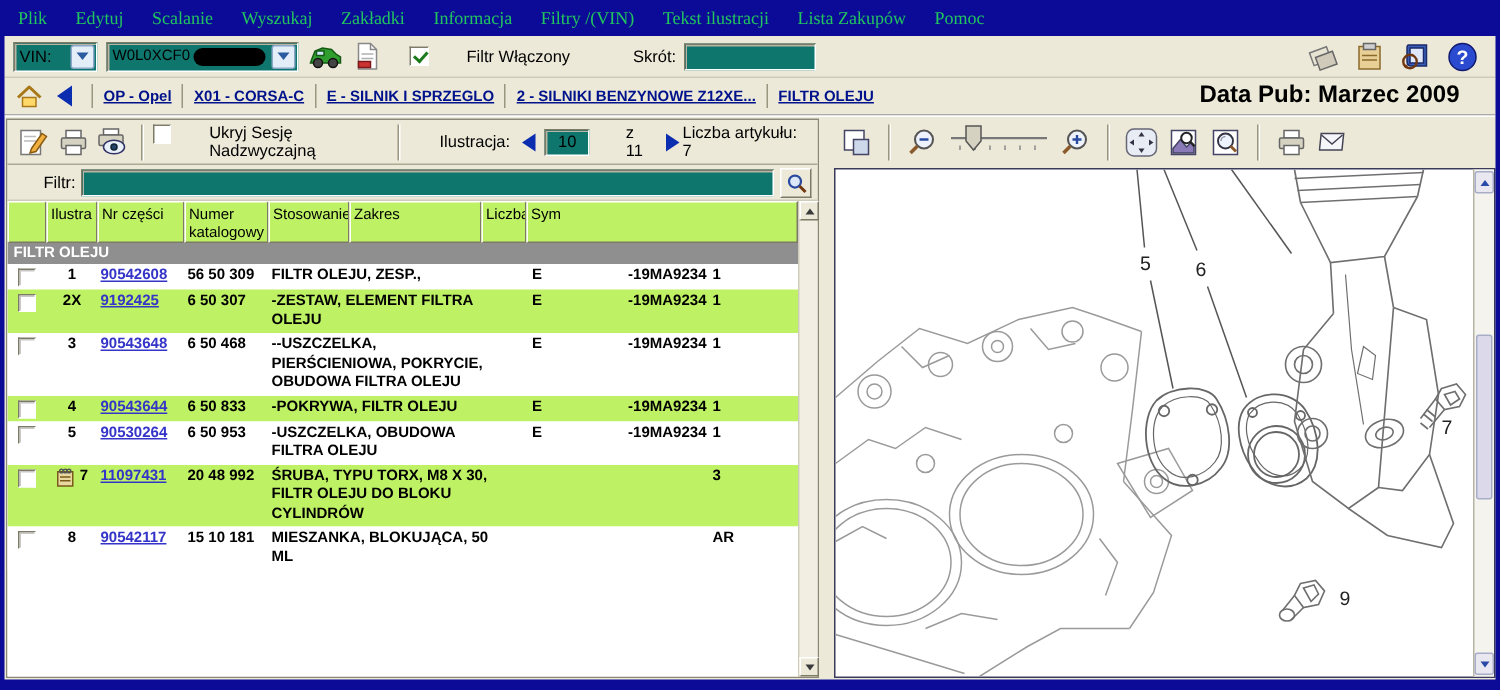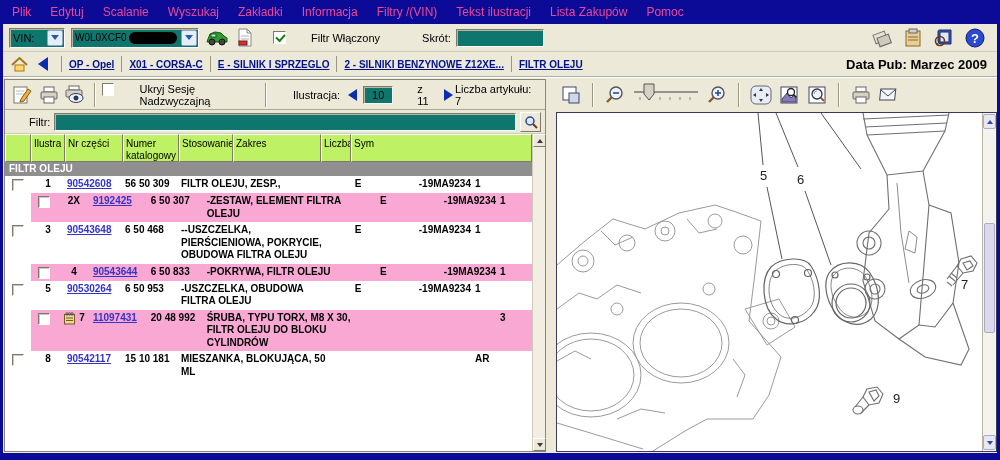--- a/index.html
+++ b/index.html
@@ -7,42 +7,42 @@
   body { font-family: "Liberation Sans", sans-serif; background:#ece9d8; overflow:hidden; }
   #app { position:relative; width:1000px; height:460px; background:#ece9d8; }
 
   
   .frame-left  { position:absolute; left:0; top:0; width:3px; height:460px; background:#0b0b97; }
   .frame-right { position:absolute; right:0; top:0; width:3px; height:460px; background:#0b0b97; }
   .frame-bottom{ position:absolute; left:0; bottom:0; width:1000px; height:7px; background:#0b0b97; }
 
   
   #menubar { position:absolute; left:0; top:0; width:1000px; height:24px; background:#0b0b97; display:flex; align-items:center; padding-left:12px; gap:19px; }
-  #menubar .mi { color:#ec4899; font-size:12px; cursor:default; white-space:nowrap; }
+  #menubar .mi { color:#22c55e; font-size:12px; cursor:default; white-space:nowrap;font-family:Liberation Serif, serif; }
 
   
   #toolbar { position:absolute; left:3px; top:24px; width:994px; height:28px; display:flex; align-items:center; padding-left:6px; border-bottom:1px solid #cfcbbb; }
   .sunken { background:#0f766e; border:1px solid; border-color:#7d7a68 #fff #fff #7d7a68; box-shadow:inset 1px 1px 0 #b9b5a4; }
   .combo { display:flex; align-items:center; height:20px; }
   .combo .cv { flex:1; font-size:11px; padding:0 3px; display:flex; align-items:center; overflow:hidden; }
   .ddbtn { width:16px; height:16px; margin:1px; background:#e4eef8; border:1px solid #8aa6c8; border-radius:2px; display:flex; align-items:center; justify-content:center; }
   .chev { width:0; height:0; border-left:4px solid transparent; border-right:4px solid transparent; border-top:5px solid #2a5aa0; }
   .redact { height:12px; width:64px; background:#000; border-radius:6px; margin-left:2px; }
   .tb-ico { width:24px; height:22px; display:flex; align-items:center; justify-content:center; margin:0 2px; }
   .chkbox { width:13px; height:13px; background:#fff; border:1px solid; border-color:#7d7a68 #fff #fff #7d7a68; position:relative; }
   .chkbox.checked::after { content:""; position:absolute; left:2px; top:2px; width:7px; height:4px; border-left:2px solid #1c7a1c; border-bottom:2px solid #1c7a1c; transform:rotate(-48deg); }
   .lbl { font-size:11px; color:#000;padding-left:20px; }
   #toolbar-right { margin-left:auto; display:flex; align-items:center; gap:10px; padding-right:12px; }
 
   
   #breadcrumbs { position:absolute; left:3px; top:52px; width:994px; height:26px; display:flex; align-items:center; padding-left:8px; border-bottom:2px groove #fff; }
   .bc-sep { width:1px; height:16px; background:#9a967f; margin:0 7px; }
   .bc-link { font-size:10px; font-weight:bold; color:#00128b; text-decoration:underline; white-space:nowrap; cursor:pointer; }
   .back-arrow { width:0; height:0; border-top:7px solid transparent; border-bottom:7px solid transparent; border-right:10px solid #0b2db0; margin:0 6px 0 10px; }
-  #datapub { margin-left:auto; padding-right:10px; font-size:13px; font-weight:bold; color:#000; }
+  #datapub { margin-left:auto; padding-right:24px; font-size:16px; font-weight:bold; color:#000; }
 
   
   #left-panel { position:absolute; left:4px; top:79px; width:542px; height:373px; background:#fff; border:1px solid #8a8774; }
   #lp-toolbar { height:30px; background:#ece9d8; border-bottom:1px solid #aca893; display:flex; align-items:center; padding:0 4px; }
   .vsep { width:2px; height:24px; border-left:1px solid #9a967f; border-right:1px solid #fff; margin:0 6px; }
   .spin-btn { width:14px; height:14px; display:flex; align-items:center; justify-content:center; }
   .tri-l { width:0; height:0; border-top:6px solid transparent; border-bottom:6px solid transparent; border-right:9px solid #0b2db0; }
   .tri-r { width:0; height:0; border-top:6px solid transparent; border-bottom:6px solid transparent; border-left:9px solid #0b2db0; }
   #ill-input { width:30px; height:18px; font-size:11px; text-align:center; margin:0 4px; }
   #lp-count { margin-left:auto; font-size:11px; padding-right:6px; }
@@ -51,21 +51,21 @@
   #filter-input { flex:1; height:18px; margin:0 4px; font-size:11px; }
   .mini-btn { width:21px; height:20px; background:#ece9d8; border:1px solid; border-color:#fff #7d7a68 #7d7a68 #fff; display:flex; align-items:center; justify-content:center; }
 
   
   #lp-table { position:absolute; left:0; top:54px; right:13px; bottom:0; background:#fff; overflow:hidden; font-size:10px; }
   .thead { display:flex; height:28px; }
   .th { background:#bef264; border:1px solid; border-color:#fff #7d7a68 #7d7a68 #fff; font-size:10px; padding:3px 2px; overflow:hidden; white-space:normal; line-height:1.15; }
   .c-cb{width:26px} .c-num{width:34px} .c-part{width:58px} .c-cat{width:56px} .c-desc{width:152px} .c-use{width:54px} .c-range{width:88px} .c-qty{width:30px} .c-sym{flex:1}
   .group-row { background:#8f8f8f; color:#fff; font-weight:bold; font-size:10px; padding:1px 4px; height:14px; line-height:12px; }
   .trow { display:flex; align-items:flex-start; padding:2px 0; background:#fff; }
-  .trow.alt { background:#f9a8d4;margin-left:26px; }
+  .trow.alt { background:#bef264; }
   .c { padding:0 2px; font-weight:bold; line-height:1.25; }
   .c.c-cb { display:flex; justify-content:center; padding-top:1px; }
   .c.c-num { display:flex; gap:3px; justify-content:center; }
   .c.c-use { text-align:center; }
   .c.c-range { text-align:right; }
   .plink { color:#3434c8; text-decoration:underline; cursor:pointer; font-weight:bold; }
   .rchk { width:12px; height:12px; background:#fff; border:1px solid; border-color:#7d7a68 #fff #fff #7d7a68; box-shadow:inset 1px 1px 0 #c8c8c8; }
 
   
   .vscroll { position:absolute; top:54px; right:0; bottom:0; width:13px; background:#f2efe2; border-left:1px solid #cfcbbb; }

